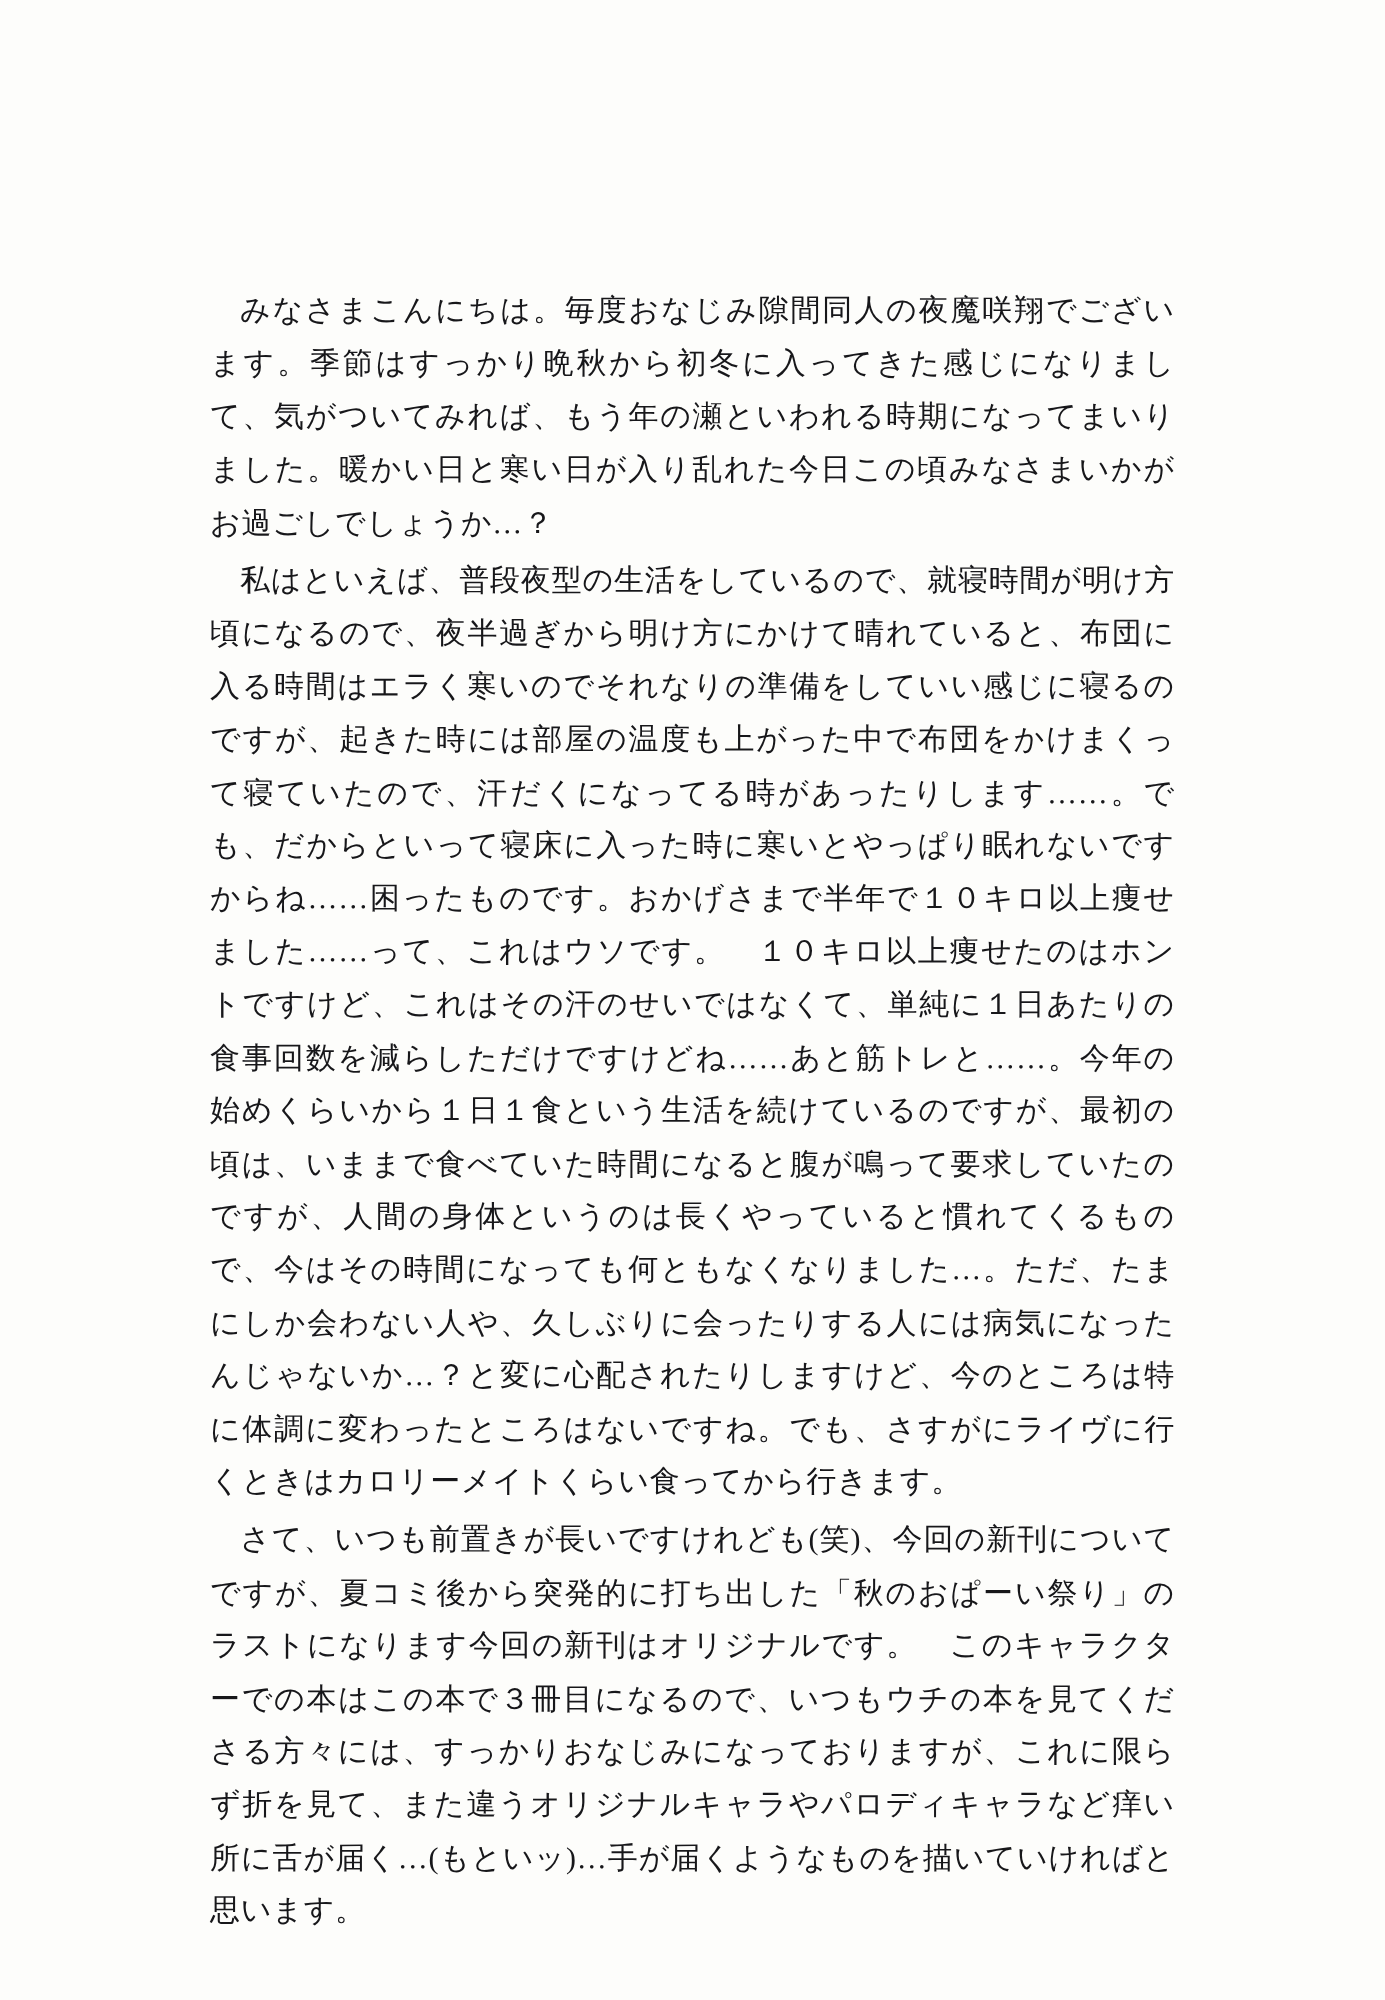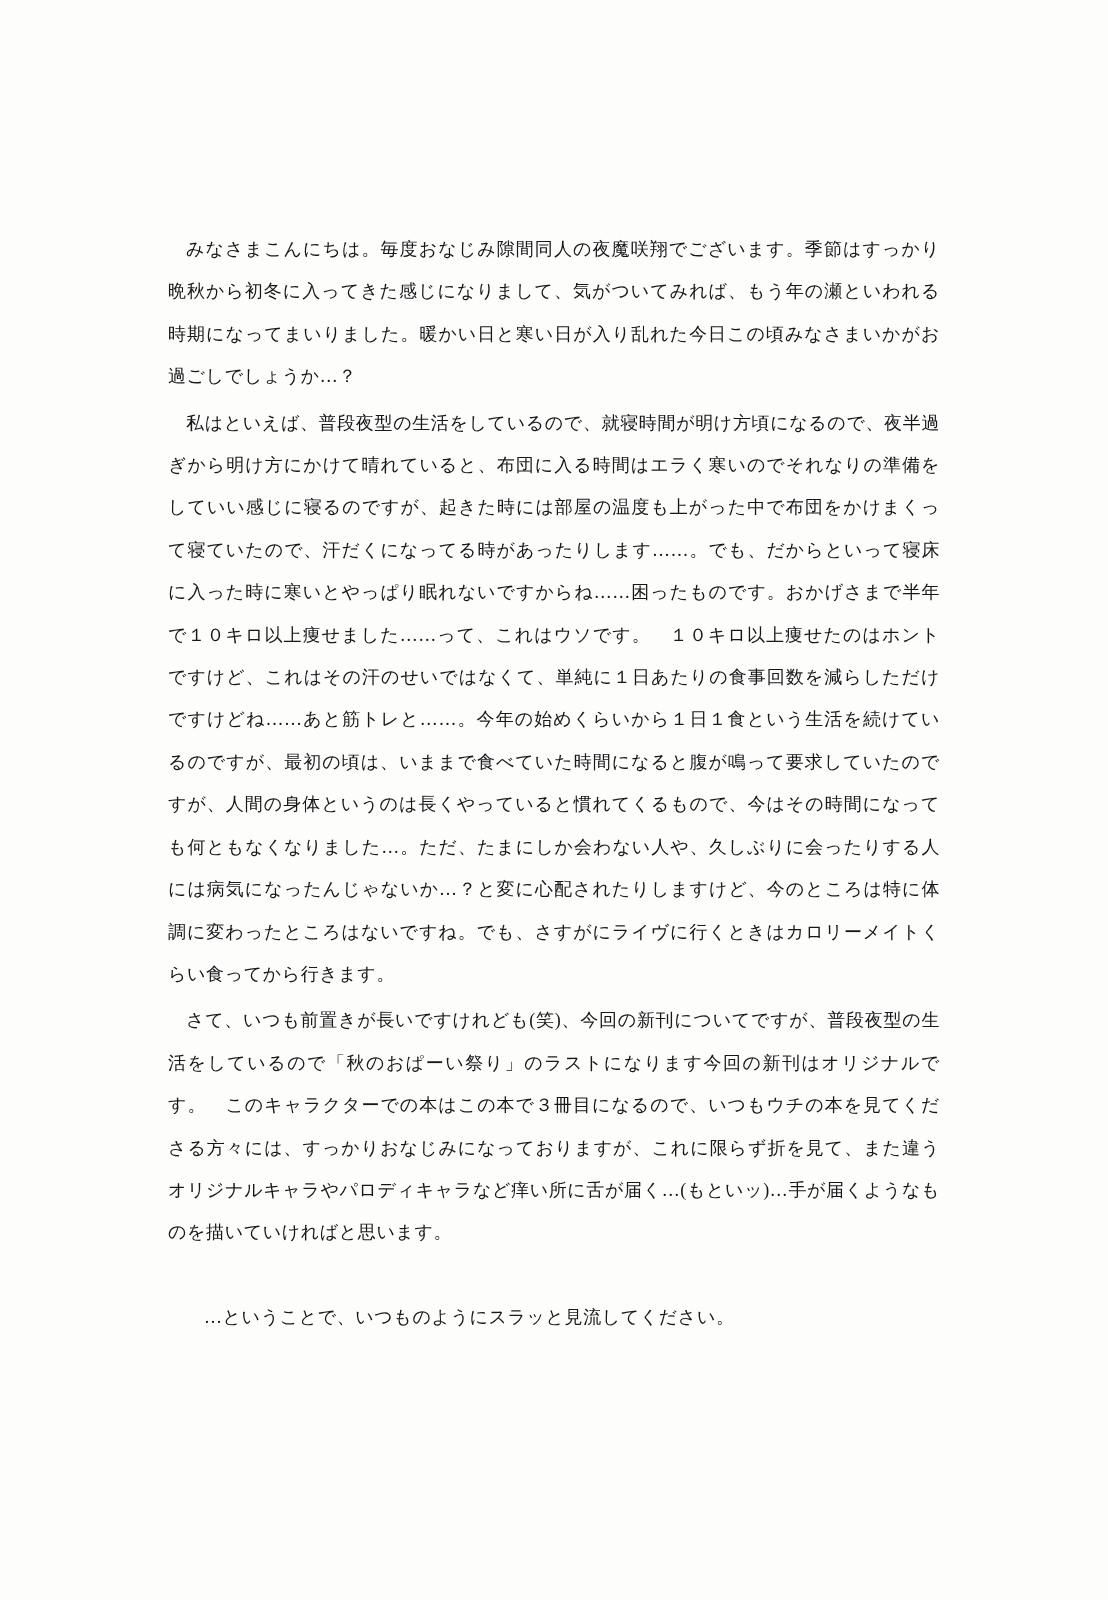--- a/index.html
+++ b/index.html
@@ -21,21 +21,21 @@
     inset: 0;
     background: #fdfdfb;
   }
   .text-block {
     position: absolute;
     left: 168px;
     top: 228px;
     width: 772px;
   }
   .para {
-    font-size: 18px;
+    font-size: 24px;
     line-height: 42.4px;
     letter-spacing: 0.6px;
     text-align: justify;
     text-justify: inter-character;
     margin: 0;
     text-indent: 1em;
     color: #17171a;
     font-weight: 400;
   }
   .para + .para {
@@ -46,16 +46,16 @@
     text-indent: 2em;
   }
 </style>
 </head>
 <body>
 
 <div class="page">
   <div class="text-block">
     <p class="para">みなさまこんにちは。毎度おなじみ隙間同人の夜魔咲翔でございます。季節はすっかり晩秋から初冬に入ってきた感じになりまして、気がついてみれば、もう年の瀬といわれる時期になってまいりました。暖かい日と寒い日が入り乱れた今日この頃みなさまいかがお過ごしでしょうか…？</p>
     <p class="para">私はといえば、普段夜型の生活をしているので、就寝時間が明け方頃になるので、夜半過ぎから明け方にかけて晴れていると、布団に入る時間はエラく寒いのでそれなりの準備をしていい感じに寝るのですが、起きた時には部屋の温度も上がった中で布団をかけまくって寝ていたので、汗だくになってる時があったりします……。でも、だからといって寝床に入った時に寒いとやっぱり眠れないですからね……困ったものです。おかげさまで半年で１０キロ以上痩せました……って、これはウソです。　１０キロ以上痩せたのはホントですけど、これはその汗のせいではなくて、単純に１日あたりの食事回数を減らしただけですけどね……あと筋トレと……。今年の始めくらいから１日１食という生活を続けているのですが、最初の頃は、いままで食べていた時間になると腹が鳴って要求していたのですが、人間の身体というのは長くやっていると慣れてくるもので、今はその時間になっても何ともなくなりました…。ただ、たまにしか会わない人や、久しぶりに会ったりする人には病気になったんじゃないか…？と変に心配されたりしますけど、今のところは特に体調に変わったところはないですね。でも、さすがにライヴに行くときはカロリーメイトくらい食ってから行きます。</p>
-    <p class="para">さて、いつも前置きが長いですけれども(笑)、今回の新刊についてですが、普段夜型の生活をしているので「秋のおぱーい祭り」のラストになります今回の新刊はオリジナルです。　このキャラクターでの本はこの本で３冊目になるので、いつもウチの本を見てくださる方々には、すっかりおなじみになっておりますが、これに限らず折を見て、また違うオリジナルキャラやパロディキャラなど痒い所に舌が届く…(もといッ)…手が届くようなものを描いていければと思います。</p>
+    <p class="para">さて、いつも前置きが長いですけれども(笑)、今回の新刊についてですが、夏コミ後から突発的に打ち出した「秋のおぱーい祭り」のラストになります今回の新刊はオリジナルです。　このキャラクターでの本はこの本で３冊目になるので、いつもウチの本を見てくださる方々には、すっかりおなじみになっておりますが、これに限らず折を見て、また違うオリジナルキャラやパロディキャラなど痒い所に舌が届く…(もといッ)…手が届くようなものを描いていければと思います。</p>
     <p class="para closing">…ということで、いつものようにスラッと見流してください。</p>
   </div>
 </div>
 
 </body></html>

